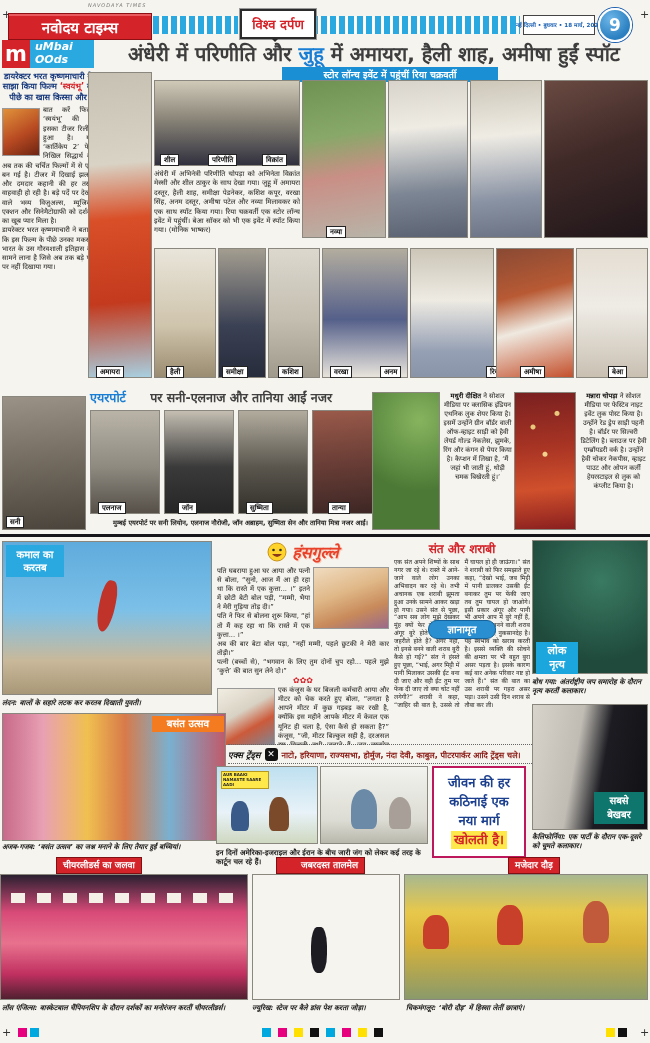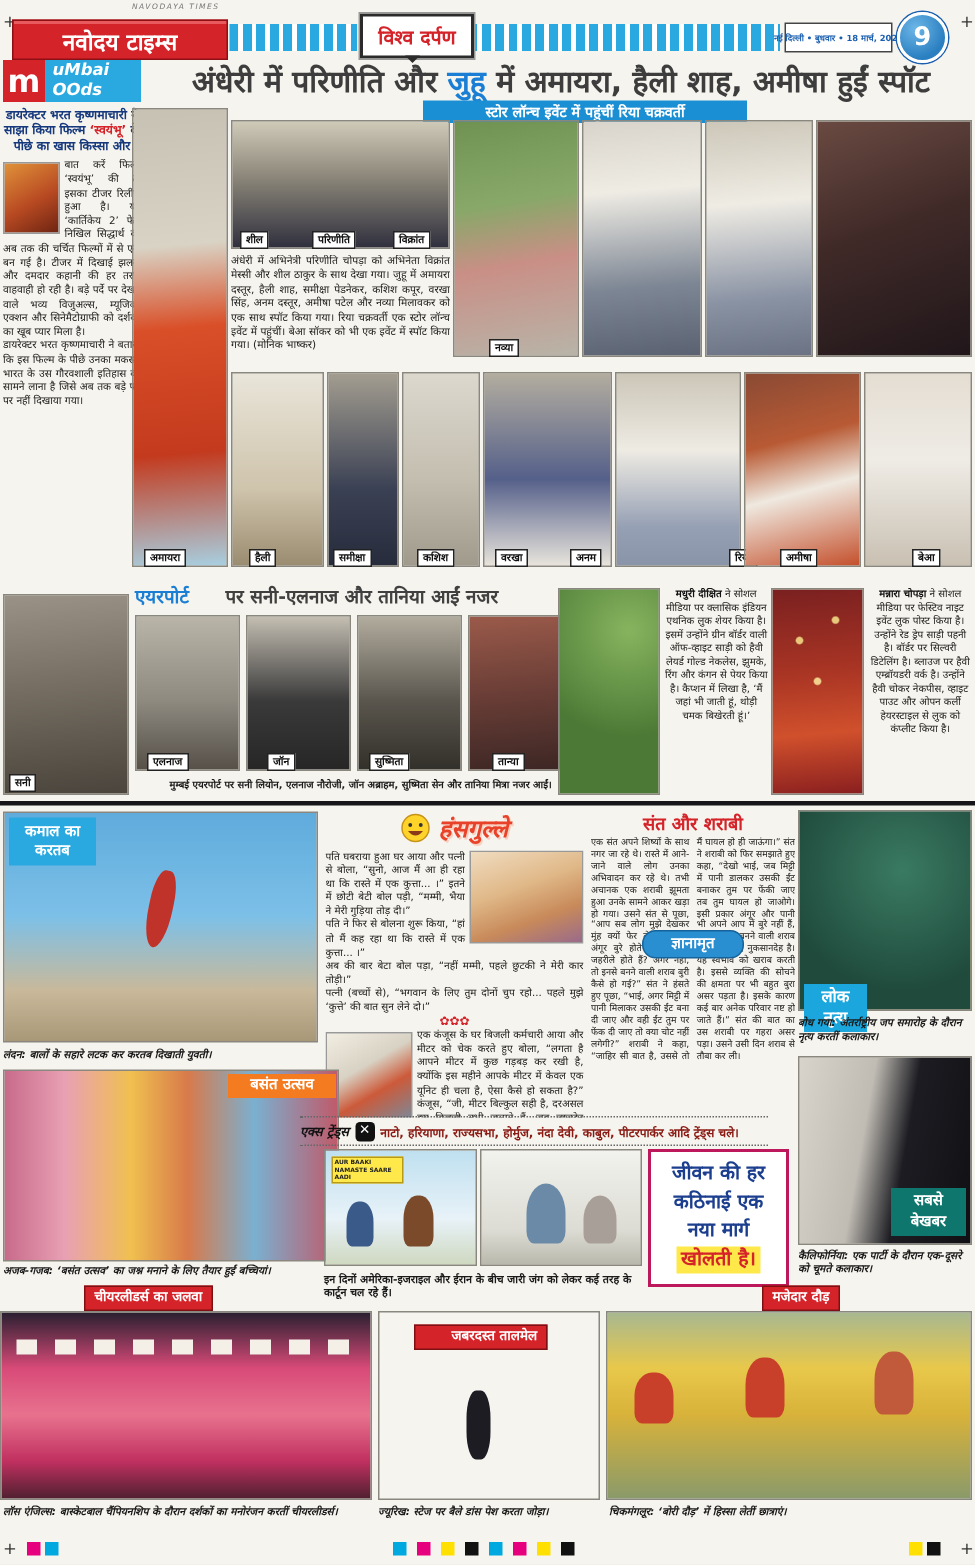--- a/index.html
+++ b/index.html
@@ -157,31 +157,31 @@
   </div>
 
   <div class="abs" style="left:394px;top:540px;width:136px;height:16px;text-align:center;font-weight:bold;font-size:12px;color:#d5232a;">संत और शराबी</div>
   <div class="abs" style="left:394px;top:558px;width:136px;height:186px;column-count:2;column-gap:5px;font-size:6.1px;line-height:1.3;color:#20201e;text-align:justify;overflow:hidden;">
     <span>एक संत अपने शिष्यों के साथ नगर जा रहे थे। रास्ते में आने-जाने वाले लोग उनका अभिवादन कर रहे थे। तभी अचानक एक शराबी झूमता हुआ उनके सामने आकर खड़ा हो गया। उसने संत से पूछा, “आप सब लोग मुझे देखकर मुंह क्यों फेर लेते हैं? क्या अंगूर बुरे होते हैं? क्या ये जहरीले होते हैं? अगर नहीं, तो इनसे बनने वाली शराब बुरी कैसे हो गई?” संत ने हंसते हुए पूछा, “भाई, अगर मिट्टी में पानी मिलाकर उसकी ईंट बना दी जाए और वही ईंट तुम पर फेंक दी जाए तो क्या चोट नहीं लगेगी?”</span>
     <span>शराबी ने कहा, “जाहिर सी बात है, उससे तो मैं घायल हो ही जाऊंगा।” संत ने शराबी को फिर समझाते हुए कहा, “देखो भाई, जब मिट्टी में पानी डालकर उसकी ईंट बनाकर तुम पर फेंकी जाए तब तुम घायल हो जाओगे। इसी प्रकार अंगूर और पानी भी अपने आप में बुरे नहीं हैं, लेकिन इनसे बनने वाली शराब मनुष्य के लिए नुकसानदेह है। यह स्वभाव को खराब करती है। इससे व्यक्ति की सोचने की क्षमता पर भी बहुत बुरा असर पड़ता है। इसके कारण कई बार अनेक परिवार नष्ट हो जाते हैं।” संत की बात का उस शराबी पर गहरा असर पड़ा। उसने उसी दिन शराब से तौबा कर ली।</span>
   </div>
   <div class="badge" style="left:428px;top:620px;width:68px;background:#2a8fd0;border-radius:9px;font-size:10px;line-height:17px;border:1px solid #15639a;">ज्ञानामृत</div>
 
   <div class="photo" style="left:532px;top:540px;width:116px;height:134px;background:radial-gradient(circle at 60% 30%,#3a7a62,#1f4a3c 70%),linear-gradient(180deg,#2a6858 0%,#caa23a 65%,#e0ca8a 100%);"></div>
-  <div class="badge" style="left:536px;top:656px;width:42px;background:#1ba7dd;font-size:11px;line-height:14px;padding:2px;">
+  <div class="badge" style="left:536px;top:642px;width:42px;background:#1ba7dd;font-size:11px;line-height:14px;padding:2px;">
     <div>लोक</div>
     <div>नृत्य</div>
   </div>
   <div class="cap" style="left:532px;top:678px;width:116px;font-style:italic;">बोध गया: अंतर्राष्ट्रीय जप समारोह के दौरान नृत्य करतीं कलाकार।</div>
 
   <div class="photo" style="left:2px;top:713px;width:224px;height:128px;background:linear-gradient(90deg,#c86a8a 0%,#e8a0b4 18%,#f0c050 38%,#d87a4a 55%,#7ab0d0 75%,#c05a6a 100%);"></div>
   <div class="badge" style="left:152px;top:716px;width:72px;background:#f47b20;font-size:10px;line-height:16px;">बसंत उत्सव</div>
   <div class="cap" style="left:2px;top:843px;width:224px;font-style:italic;">अजब-गजब: ‘बसंत उत्सव’ का जश्न मनाने के लिए तैयार हुईं बच्चियां।</div>
 
-  <div class="abs dotline" style="left:200px;top:744px;width:312px;height:18px;border-bottom:1px dotted #666;display:flex;align-items:center;gap:4px;">
+  <div class="abs dotline" style="left:228px;top:744px;width:312px;height:18px;border-bottom:1px dotted #666;display:flex;align-items:center;gap:4px;">
     <span style="font-weight:bold;font-style:italic;font-size:8.5px;color:#111;white-space:nowrap;">एक्स ट्रेंड्स</span>
     <span style="display:inline-block;width:13px;height:13px;background:#111;border-radius:3px;color:#fff;font-size:9px;line-height:13px;text-align:center;">✕</span>
     <span style="font-weight:bold;font-size:8px;color:#8a1a14;white-space:nowrap;">नाटो, हरियाणा, राज्यसभा, होर्मुज, नंदा देवी, काबुल, पीटरपार्कर आदि ट्रेंड्स चले।</span>
   </div>
 
   <div class="photo" style="left:216px;top:766px;width:102px;height:78px;background:linear-gradient(180deg,#bfe0f0,#e8f2f8 60%,#cfd8c0 100%);">
     <div style="position:absolute;left:4px;top:4px;width:44px;background:#ffe84a;border:1px solid #b89a1a;font-size:4px;font-weight:bold;color:#222;padding:1px;line-height:1.2;">AUR BAAKI NAMASTE SAARE AADI</div>
     <div style="position:absolute;left:14px;top:34px;width:18px;height:30px;background:#3a5a8a;border-radius:45% 45% 20% 20%;"></div>
     <div style="position:absolute;left:52px;top:30px;width:20px;height:34px;background:#7a4a2a;border-radius:45% 45% 20% 20%;"></div>
   </div>
@@ -199,21 +199,21 @@
   </div>
 
   <div class="photo" style="left:532px;top:704px;width:116px;height:126px;background:linear-gradient(100deg,#d8d4cc 0%,#c0bcb4 38%,#1c1c22 60%,#101014 100%);"></div>
   <div class="badge" style="left:594px;top:792px;width:50px;background:#0f766e;font-size:10px;line-height:14px;padding:2px;">
     <div>सबसे</div>
     <div>बेखबर</div>
   </div>
   <div class="cap" style="left:532px;top:833px;width:116px;font-style:italic;">कैलिफोर्निया: एक पार्टी के दौरान एक-दूसरे को चूमते कलाकार।</div>
 
   <div class="abs redbadge" style="left:56px;top:857px;">चीयरलीडर्स का जलवा</div>
-  <div class="abs redbadge" style="left:276px;top:883px;padding-left:24px;">जबरदस्त तालमेल</div>
+  <div class="abs redbadge" style="left:276px;top:857px;padding-left:24px;">जबरदस्त तालमेल</div>
   <div class="abs redbadge" style="left:508px;top:857px;">मजेदार दौड़</div>
 
   <div class="photo" style="left:0px;top:874px;width:248px;height:126px;background:linear-gradient(180deg,#2a2030 0%,#d84a78 30%,#e8728e 55%,#c03060 80%,#502030 100%);">
     <div style="position:absolute;left:10px;top:18px;width:228px;height:10px;background:repeating-linear-gradient(90deg,#f4f0e8 0 14px,transparent 14px 26px);"></div>
   </div>
   <div class="photo" style="left:252px;top:874px;width:148px;height:126px;background:linear-gradient(180deg,#6ab0d8 0%,#9accе8 55%,#7aa8c8 100%);">
     <div style="position:absolute;left:44px;top:30px;width:62px;height:22px;background:#f6f4ee;border-radius:50% 60% 50% 60%;transform:rotate(-12deg);"></div>
     <div style="position:absolute;left:58px;top:52px;width:16px;height:46px;background:#1c1c22;border-radius:40%;"></div>
   </div>
   <div class="photo" style="left:404px;top:874px;width:244px;height:126px;background:linear-gradient(180deg,#a8b890 0%,#e8c84a 30%,#d8b23a 55%,#8a9a6a 100%);">

